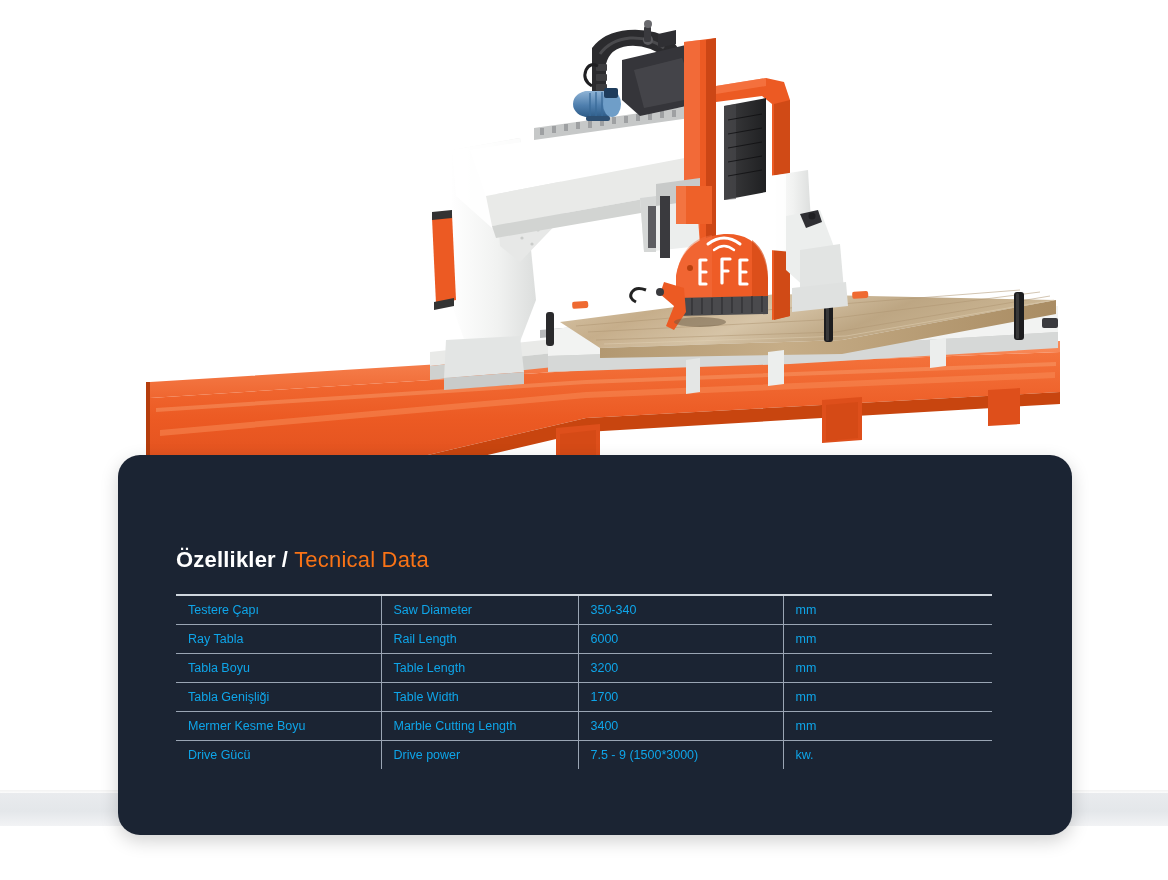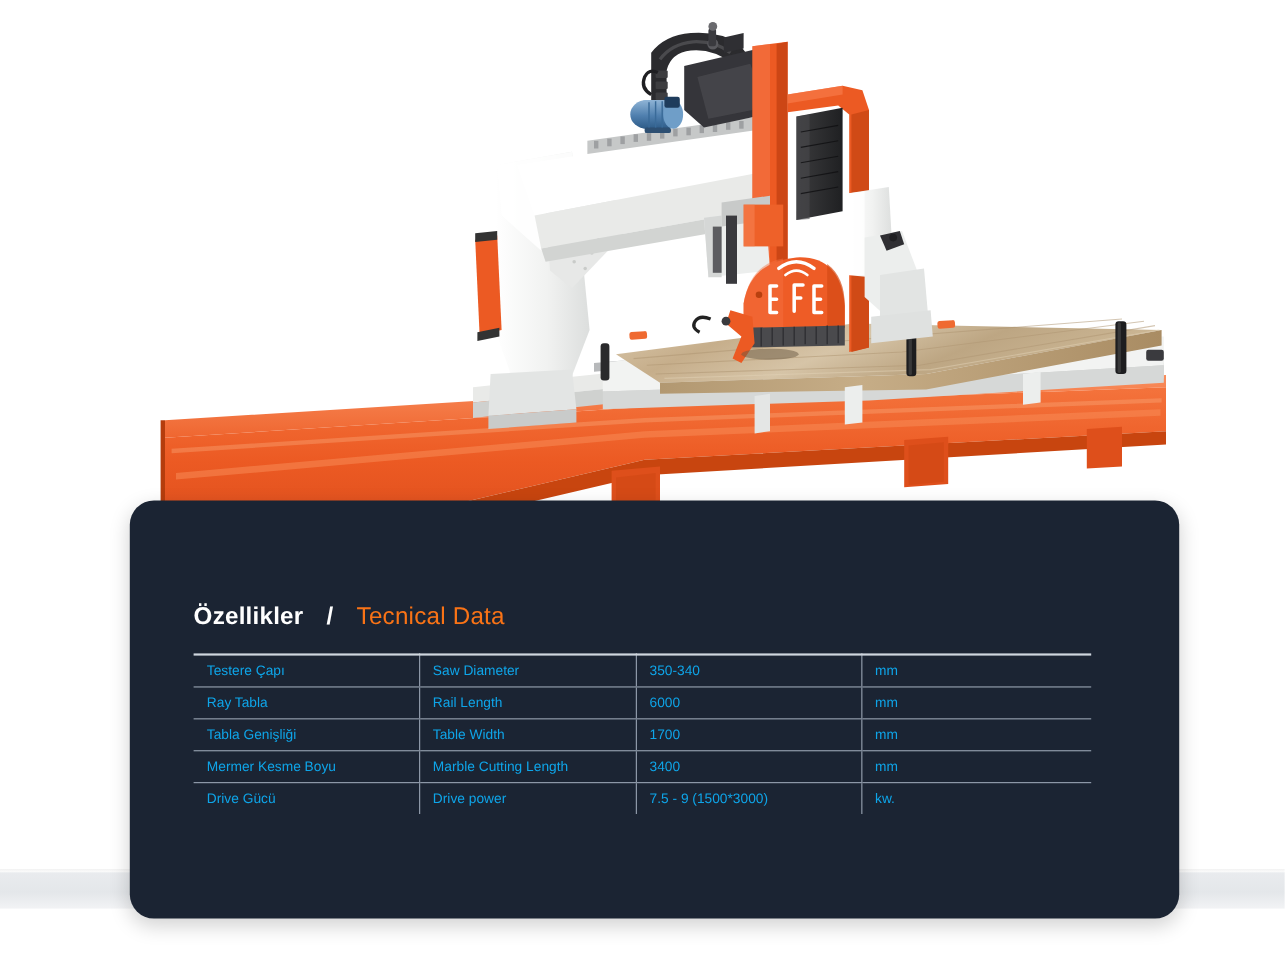--- a/index.html
+++ b/index.html
@@ -32,21 +32,21 @@
     position:absolute;left:118px;top:455px;width:954px;height:380px;
     background:#1b2433;
     border-radius:22px;
     box-shadow:0 6px 18px rgba(0,0,0,0.18);
   }
   .spec-inner{position:absolute;left:58px;top:92px;right:78px;}
 
   .spec-heading{
     font-size:22px;letter-spacing:.2px;color:#ffffff;
     white-space:nowrap;margin:0 0 18px 0;
-    display:flex;align-items:flex-start;gap:15px;
+    display:flex;align-items:flex-start;gap:0;
   }
   .spec-heading .tr{font-weight:bold;}
   .spec-heading .sep{font-weight:bold;padding:0 6px;}
   .spec-heading .en{font-weight:normal;color:#f97316;}
 
   table.spec{
     border-collapse:collapse;width:816px;table-layout:fixed;
     color:#0ea5e9;font-size:12.5px;
   }
   table.spec col.c0{width:205px;}
@@ -381,20 +381,26 @@
             <td class="cell div">350-340</td>
             <td class="cell div">mm</td>
           </tr>
           <tr>
             <td class="cell c-name">Ray Tabla</td>
             <td class="cell div">Rail Length</td>
             <td class="cell div">6000</td>
             <td class="cell div">mm</td>
           </tr>
           <tr>
+            <td class="cell c-name">Tabla Boyu</td>
+            <td class="cell div">Table Length</td>
+            <td class="cell div">3200</td>
+            <td class="cell div">mm</td>
+          </tr>
+          <tr>
             <td class="cell c-name">Tabla Genişliği</td>
             <td class="cell div">Table Width</td>
             <td class="cell div">1700</td>
             <td class="cell div">mm</td>
           </tr>
           <tr>
             <td class="cell c-name">Mermer Kesme Boyu</td>
             <td class="cell div">Marble Cutting Length</td>
             <td class="cell div">3400</td>
             <td class="cell div">mm</td>

